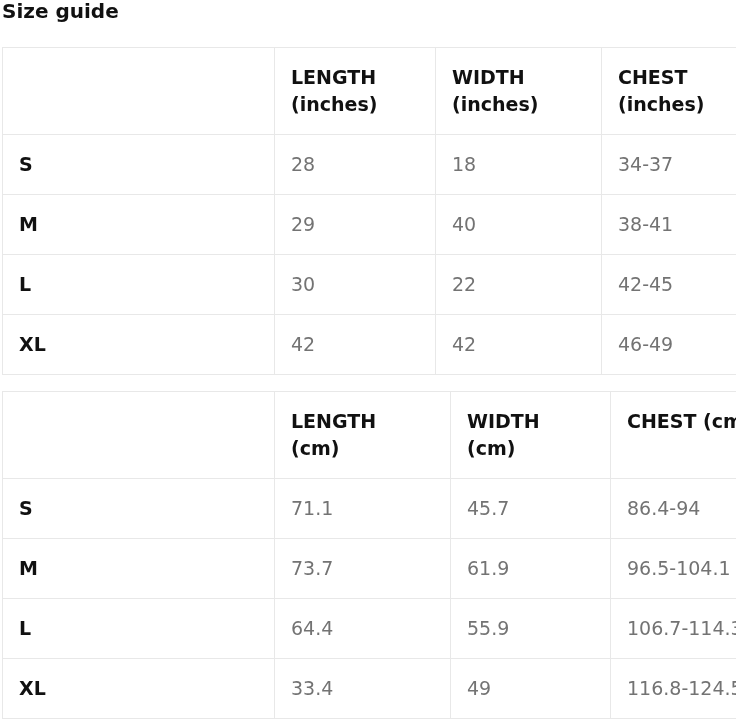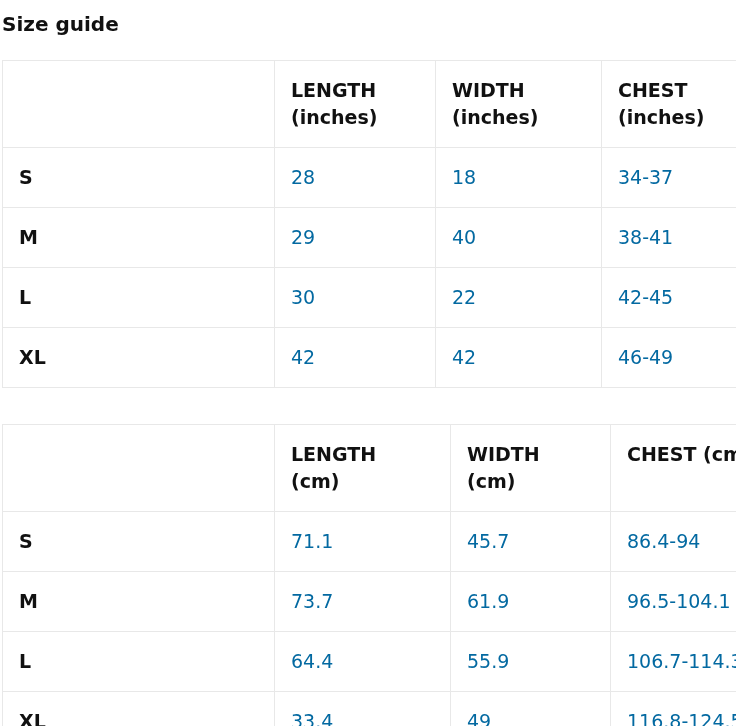--- a/index.html
+++ b/index.html
@@ -8,47 +8,47 @@
     --bg:#ffffff;
   }
   *{box-sizing:border-box;}
   html,body{margin:0;padding:0;}
   body{
     width:736px;height:726px;overflow:hidden;
     background:var(--bg);
     color:var(--text);
     font-family:"DejaVu Sans", sans-serif;
   }
-  .page{padding:13px 0 0 2px;width:736px;height:726px;overflow:hidden;}
+  .page{padding:0 0 0 2px;width:736px;height:726px;overflow:hidden;}
   .page-title{
     margin:0 0 25px 0;
     font-size:20px;line-height:22px;font-weight:bold;color:var(--text);
   }
-  .table-wrap{margin:0 0 36px 0;}
+  .table-wrap{margin:0 0 16px 0;}
   table.size-table{
     border-collapse:collapse;
     table-layout:fixed;
     width:764px;           
     background:var(--bg);
   }
   table.size-table th,
   table.size-table td{
     border:1px solid var(--border);
     padding:16px;
     text-align:left;
     vertical-align:top;
     font-size:19px;
     line-height:27px;
     white-space:nowrap;
     overflow:visible;
   }
   table.size-table thead th{font-weight:bold;}
   table.size-table thead th .hline{white-space:nowrap;}
   table.size-table tbody th{font-weight:bold;}
-  table.size-table tbody td{font-weight:normal;color:#0369a1;}
+  table.size-table tbody td{font-weight:normal;color:#737373;}
   
   .t0 col:nth-child(1){width:272px;}
   .t0 col:nth-child(2){width:161px;}
   .t0 col:nth-child(3){width:166px;}
   .t0 col:nth-child(4){width:165px;}
   .t1 col:nth-child(1){width:272px;}
   .t1 col:nth-child(2){width:176px;}
   .t1 col:nth-child(3){width:160px;}
   .t1 col:nth-child(4){width:156px;}
 </style>

